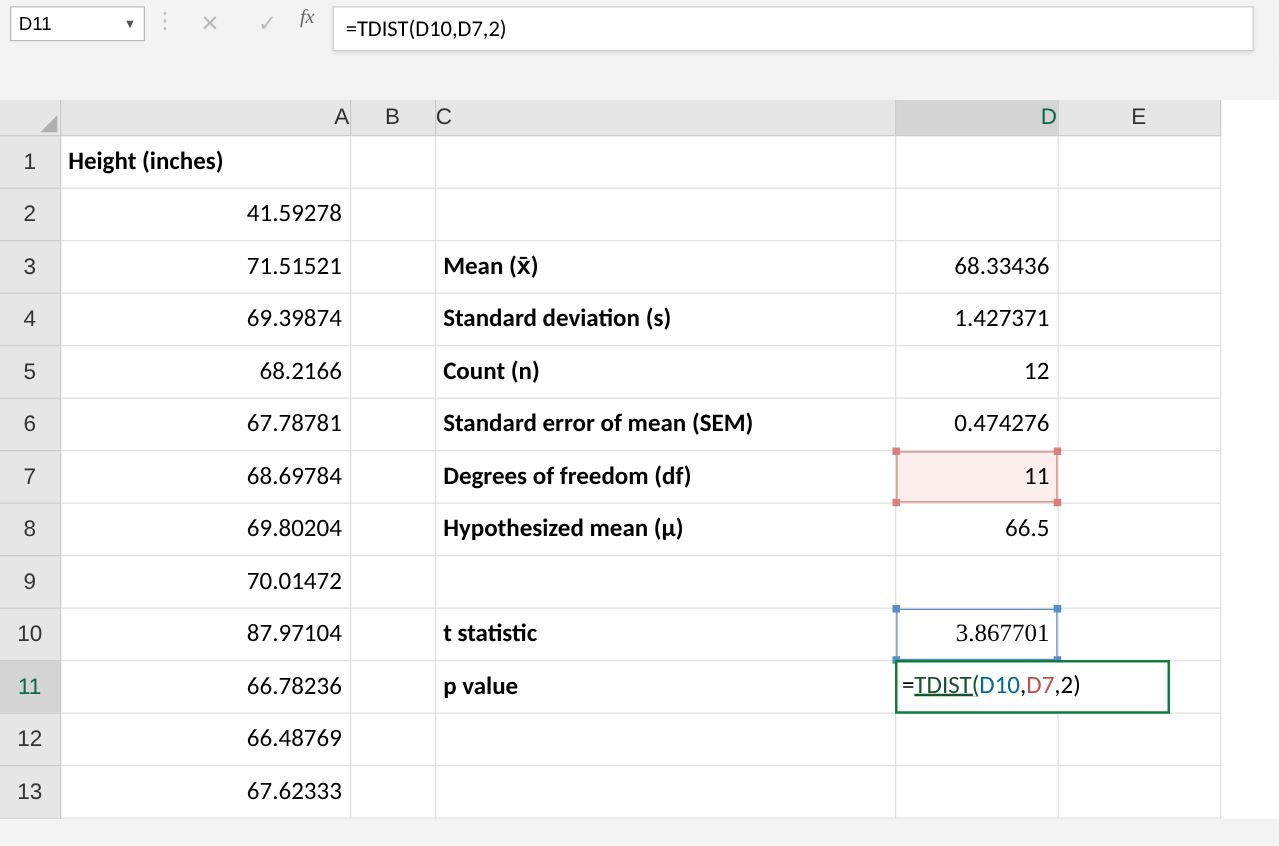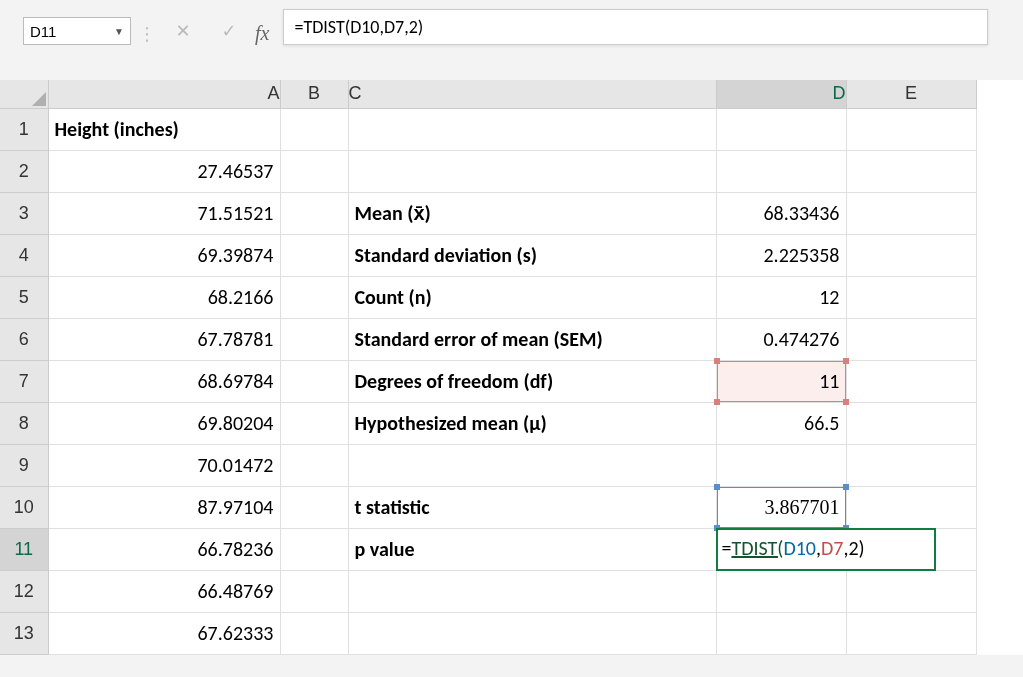--- a/index.html
+++ b/index.html
@@ -6,22 +6,22 @@
     body {
       font-family: Calibri, Arial, sans-serif;
       background: #f3f3f3;
       overflow: hidden;
       width: 1023px;
       height: 677px;
     }
     .toolbar {
       height: 50px;
       display: flex;
-      align-items: flex-end;
-      padding: 5px 23px;
+      align-items: flex-start;
+      padding: 5px 8px;
       background: #f3f3f3;
       gap: 6px;
     }
     .name-box {
       width: 108px;
       height: 28px;
       background: #fff;
       border: 1px solid #bbb;
       display: flex;
       align-items: center;
@@ -44,21 +44,21 @@
       width: 40px;
       height: 28px;
       display: flex;
       align-items: center;
       justify-content: center;
       color: #bbb;
       font-size: 18px;
     }
     .fx-label {
       font-style: italic;
-      font-size: 20px;
+      font-size: 16px;
       color: #666;
       font-family: "Times New Roman", serif;
       margin-right: 8px;
     }
     .formula-input {
       flex: 1;
       height: 36px;
       background: #fff;
       border: 1px solid #ccc;
       box-shadow: 0 1px 3px rgba(0,0,0,0.1);
@@ -236,40 +236,40 @@
   <tr>
     <th class="rowhead">1</th>
     <td class="cell col-A bold left">Height (inches)</td>
     <td class="cell col-B"></td>
     <td class="cell col-C"></td>
     <td class="cell col-D"></td>
     <td class="cell col-E"></td>
   </tr>
   <tr>
     <th class="rowhead">2</th>
-    <td class="cell col-A">27.46537</td>
+    <td class="cell col-A">41.59278</td>
     <td class="cell col-B"></td>
     <td class="cell col-C"></td>
     <td class="cell col-D"></td>
     <td class="cell col-E"></td>
   </tr>
   <tr>
     <th class="rowhead">3</th>
     <td class="cell col-A">71.51521</td>
     <td class="cell col-B"></td>
     <td class="cell col-C bold">Mean (x̄)</td>
     <td class="cell col-D">68.33436</td>
     <td class="cell col-E"></td>
   </tr>
   <tr>
     <th class="rowhead">4</th>
     <td class="cell col-A">69.39874</td>
     <td class="cell col-B"></td>
     <td class="cell col-C bold">Standard deviation (s)</td>
-    <td class="cell col-D">2.225358</td>
+    <td class="cell col-D">1.427371</td>
     <td class="cell col-E"></td>
   </tr>
   <tr>
     <th class="rowhead">5</th>
     <td class="cell col-A">68.2166</td>
     <td class="cell col-B"></td>
     <td class="cell col-C bold">Count (n)</td>
     <td class="cell col-D">12</td>
     <td class="cell col-E"></td>
   </tr>

